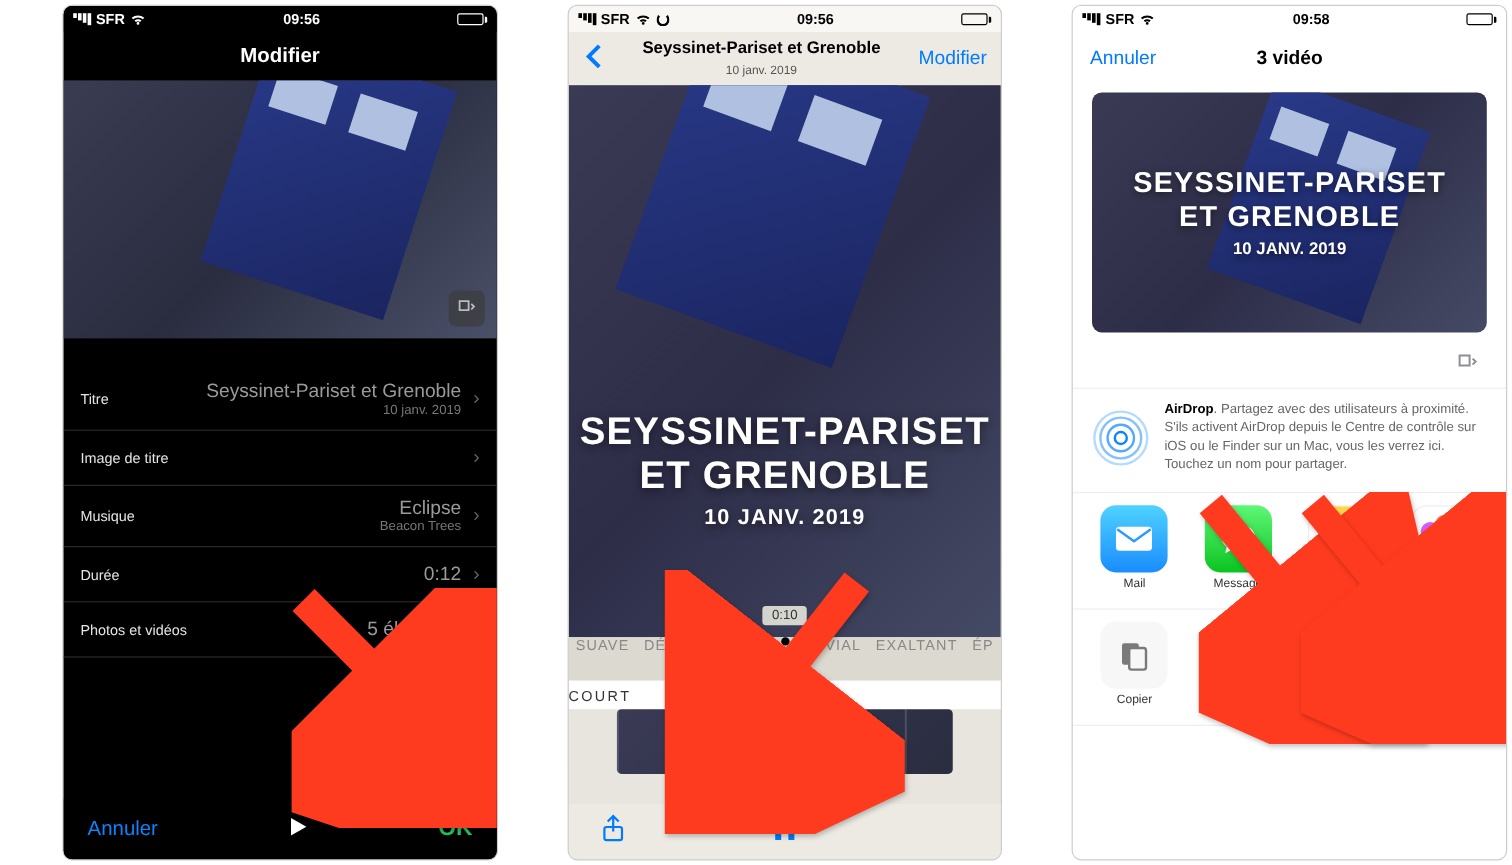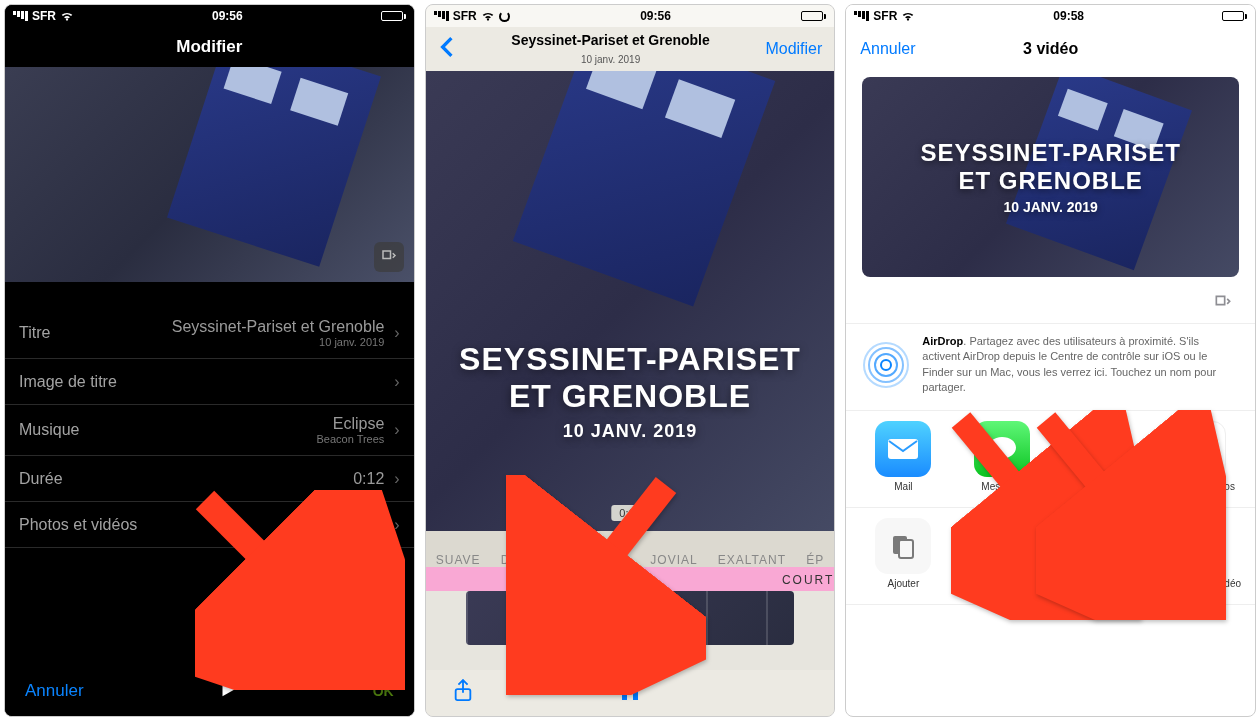--- a/index.html
+++ b/index.html
@@ -15,20 +15,21 @@
   .phone {
     width: 412px;
     height: 713px;
     border-radius: 8px;
     border: 1px solid #ccc;
     overflow: hidden;
     display: flex;
     flex-direction: column;
     position: relative;
     background: #fff;
+    margin-left: 48px;
   }
   
   .status-bar {
     height: 22px;
     display: flex;
     align-items: center;
     justify-content: space-between;
     font-size: 12px;
     font-weight: 600;
     padding: 0 8px;
@@ -74,33 +75,33 @@
     display:flex; align-items:center; justify-content:center;
     color:#bbb;
   }
   .s1 .list { margin-top:26px; }
   .s1 .row {
     display:flex; align-items:center; justify-content:space-between;
     padding:10px 14px 10px 14px;
     border-bottom:1px solid #2a2a2a;
     min-height:46px;
   }
-  .s1 .row .label { font-size:16px; color:#a3a3a3; }
+  .s1 .row .label { font-size:12px; color:#e5e5e5; }
   .s1 .row .right { display:flex; align-items:center; gap:10px; color:#9a9a9a; }
   .s1 .row .value { text-align:right; font-size:16px; }
   .s1 .row .sub { display:block; font-size:11px; color:#777; }
   .chevron { color:#666; }
   .s1 .footer {
     position:absolute; bottom:0; left:0; right:0; height:50px;
     display:flex; align-items:center; justify-content:space-between;
     padding:0 20px; background:#000;
   }
   .s1 .footer .cancel { color:#0a84ff; font-size:17px; }
   .s1 .footer .play { color:#fff; }
-  .s1 .footer .ok { color:#4d7c0f; font-size:14px; font-weight:600; }
+  .s1 .footer .ok { color:#22c55e; font-size:19px; font-weight:600; }
 
   
   .s2 { background:#e7e5de; }
   .s2 .nav {
     height:44px; display:flex; align-items:center; justify-content:space-between;
     padding:0 12px; background:#eceae3;
   }
   .s2 .nav .back { color:#007aff; }
   .s2 .nav .title { text-align:center; line-height:1.1; }
   .s2 .nav .title .main { font-size:14px; font-weight:600; }
@@ -122,28 +123,28 @@
   }
   .hero-text .line1 { font-size:32px; font-weight:800; letter-spacing:1px; }
   .hero-text .line2 { font-size:32px; font-weight:800; letter-spacing:1px; }
   .hero-text .date { font-size:18px; font-weight:700; margin-top:6px; letter-spacing:1px; }
   .hero .badge {
     position:absolute; bottom:10px; left:50%; transform:translateX(-50%);
     background:rgba(230,230,220,.9); border-radius:3px;
     padding:2px 8px; font-size:11px; color:#333;
   }
   .s2 .moods {
-    height:36px; display:flex; align-items:flex-end; justify-content:space-around;
+    height:36px; display:flex; align-items:flex-start; justify-content:space-around;
     color:#888; font-size:12px; letter-spacing:1px; background:#dcd9d0;
     position:relative;
   }
   .s2 .moods .dot {
     width:7px; height:7px; border-radius:50%; background:#000;
   }
-  .s2 .length-label { text-align:right; font-size:12px; letter-spacing:2px; color:#333; padding:6px 0 4px; background:#f9a8d4; }
+  .s2 .length-label { text-align:left; font-size:12px; letter-spacing:2px; color:#333; padding:6px 0 4px; background:#ffffff; }
   .s2 .film {
     height:54px; background:#2a2a40;
     background-image:
       repeating-linear-gradient(90deg, rgba(255,255,255,.15) 0 2px, transparent 2px 60px),
       linear-gradient(135deg,#3a3a55,#2a2d40);
     margin:0 40px 6px; border-radius:4px;
   }
   .s2 .footer {
     position:absolute; bottom:0; left:0; right:0; height:46px;
     display:flex; align-items:center; justify-content:space-between;
@@ -493,21 +494,21 @@
   </div>
 
   <div class="row-actions">
     <div class="act-item">
       <div class="act-icon">
           <svg width="28" height="28" viewBox="0 0 28 28" fill="currentColor">
             <rect x="4" y="4" width="14" height="18" rx="2"></rect>
             <rect x="10" y="8" width="14" height="18" rx="2" fill="#f7f7f7" stroke="currentColor" stroke-width="2"></rect>
           </svg>
         </div>
-      <span>Ajouter</span>
+      <span>Copier</span>
     </div>
     <div class="act-item">
       <div class="act-icon">
           <svg width="30" height="28" viewBox="0 0 30 28" fill="none" stroke="currentColor" stroke-width="2">
             <circle cx="15" cy="12" r="9"></circle>
             <circle cx="15" cy="12" r="5"></circle>
             <path d="M10 26l5-6 5 6z" fill="currentColor"></path>
           </svg>
         </div>
       <span>AirPlay</span>

